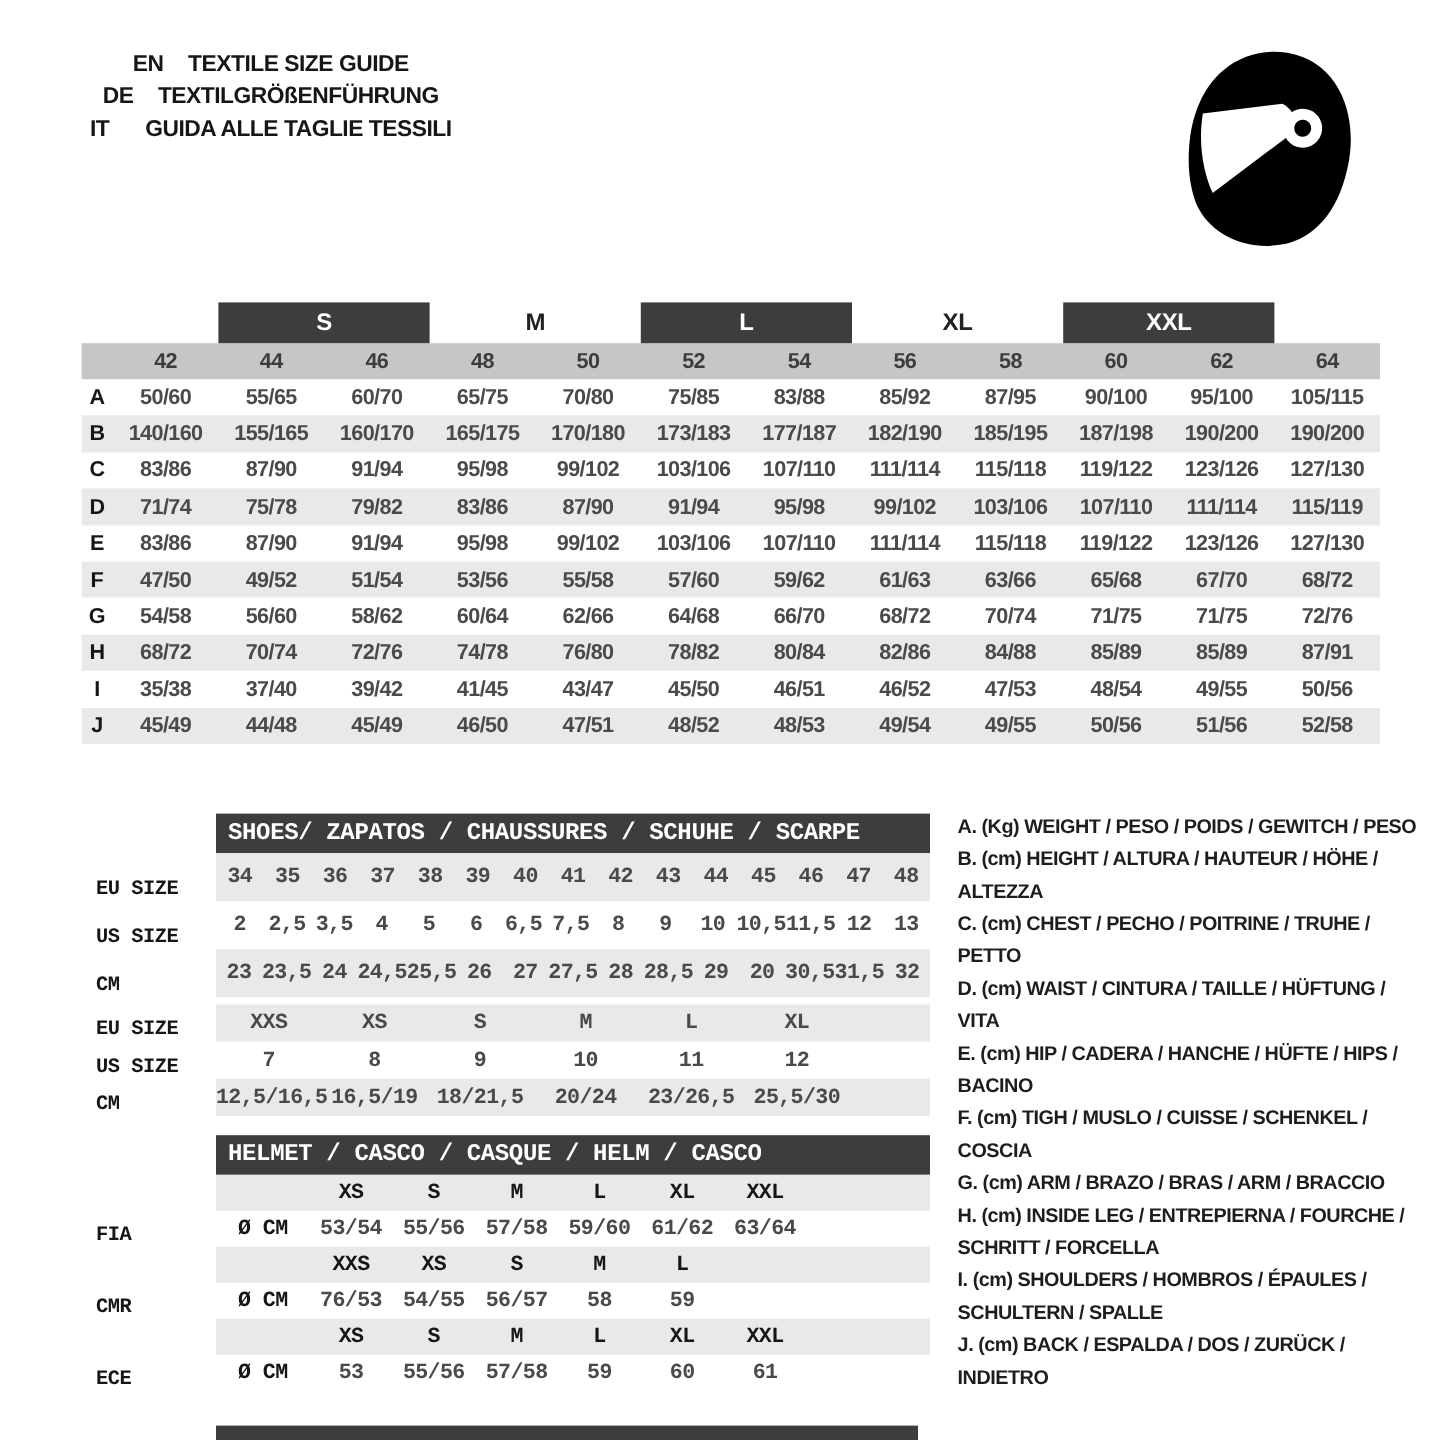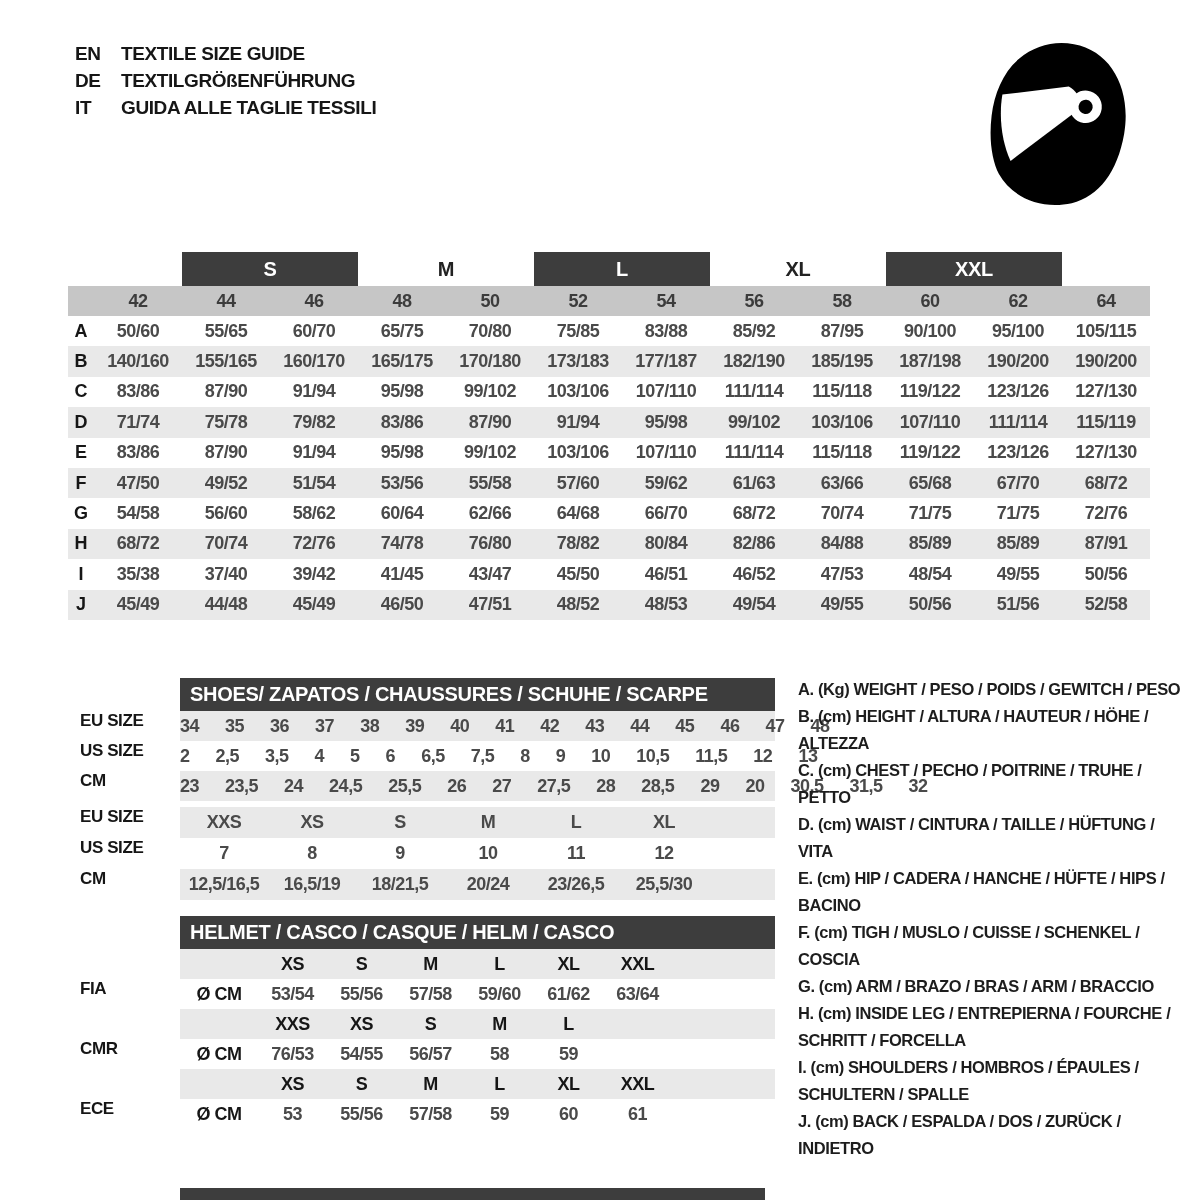--- a/index.html
+++ b/index.html
@@ -1,47 +1,47 @@
 <!DOCTYPE html>
 <html><head>
 <meta charset="utf-8">
 <style>
   html,body{margin:0;padding:0;background:#fff;}
   .page{position:relative;width:1200px;height:1200px;background:#ffffff;overflow:hidden;
         font-family:"Liberation Sans",sans-serif;font-weight:700;color:#161616;}
   
   .lang-block{position:absolute;left:75px;top:40px;}
-  .lang-row{display:flex;line-height:27px;font-size:19px;letter-spacing:-0.4px;}
+  .lang-row{display:flex;line-height:27px;font-size:19px;letter-spacing:-0.4px;justify-content:center;}
   .lang-code{width:46px;}
   
   .helmet-icon{position:absolute;left:983px;top:38px;width:152px;height:172px;}
   
   .size-table{position:absolute;left:68px;top:252px;width:1082px;font-size:18px;}
   .trow{display:grid;grid-template-columns:26px repeat(12,1fr);align-items:center;}
   .group-row{height:34px;}
   .group-cell{grid-column:span 2;height:34px;display:flex;align-items:center;justify-content:center;
               font-size:20px;letter-spacing:-0.3px;}
   .group-filled{background:#3d3d3d;color:#fff;}
   .group-plain{color:#222;}
   .gspacer2{grid-column:span 2;}
   .gspacer1{grid-column:span 1;}
   .sizes-row{height:30px;background:#c6c6c6;color:#3c3c3c;}
   .data-row{height:30.4px;color:#4a4a4a;}
   .data-row.stripe{background:#e9e9e9;}
   .cell-c{text-align:center;letter-spacing:-0.5px;}
   .row-label{text-align:center;color:#161616;}
   
   .bottom{position:absolute;left:80px;top:678px;width:705px;font-size:18px;}
-  .brow{display:flex;align-items:flex-start;}
+  .brow{display:flex;align-items:flex-end;font-family:Liberation Mono, monospace;}
   .side-label{width:100px;flex:0 0 100px;font-size:17px;letter-spacing:-0.4px;color:#161616;
               display:flex;align-items:center;height:100%;}
   .tbody-bar{width:595px;flex:0 0 595px;height:33px;background:#3d3d3d;color:#fff;display:flex;
              align-items:center;padding:0;font-size:20px;letter-spacing:-0.3px;}
   .tbody-bar span{padding-left:10px;}
-  .shoes-grid{width:595px;flex:0 0 595px;display:grid;grid-template-columns:repeat(15,1fr);height:30px;align-items:center;gap:26px;}
+  .shoes-grid{width:595px;flex:0 0 595px;display:grid;grid-template-columns:repeat(15,1fr);height:40px;align-items:center;}
   .gloves-grid{width:595px;flex:0 0 595px;display:grid;grid-template-columns:repeat(6,88px) 1fr;height:31px;align-items:center;}
   .helmet-grid{width:595px;flex:0 0 595px;display:grid;grid-template-columns:78px repeat(6,69px) 1fr;height:30px;align-items:center;}
   .gray-band{background:#e9e9e9;}
   .bval{color:#4a4a4a;}
   .gap6{height:6px;}  .gap16{height:16px;}
   
   .legend{position:absolute;left:798px;top:676px;width:392px;font-size:16.5px;line-height:27px;
           letter-spacing:-0.4px;color:#1d1d1d;}
   
   .bottom-bar{position:absolute;left:180px;top:1188px;width:585px;height:12px;background:#3d3d3d;}

